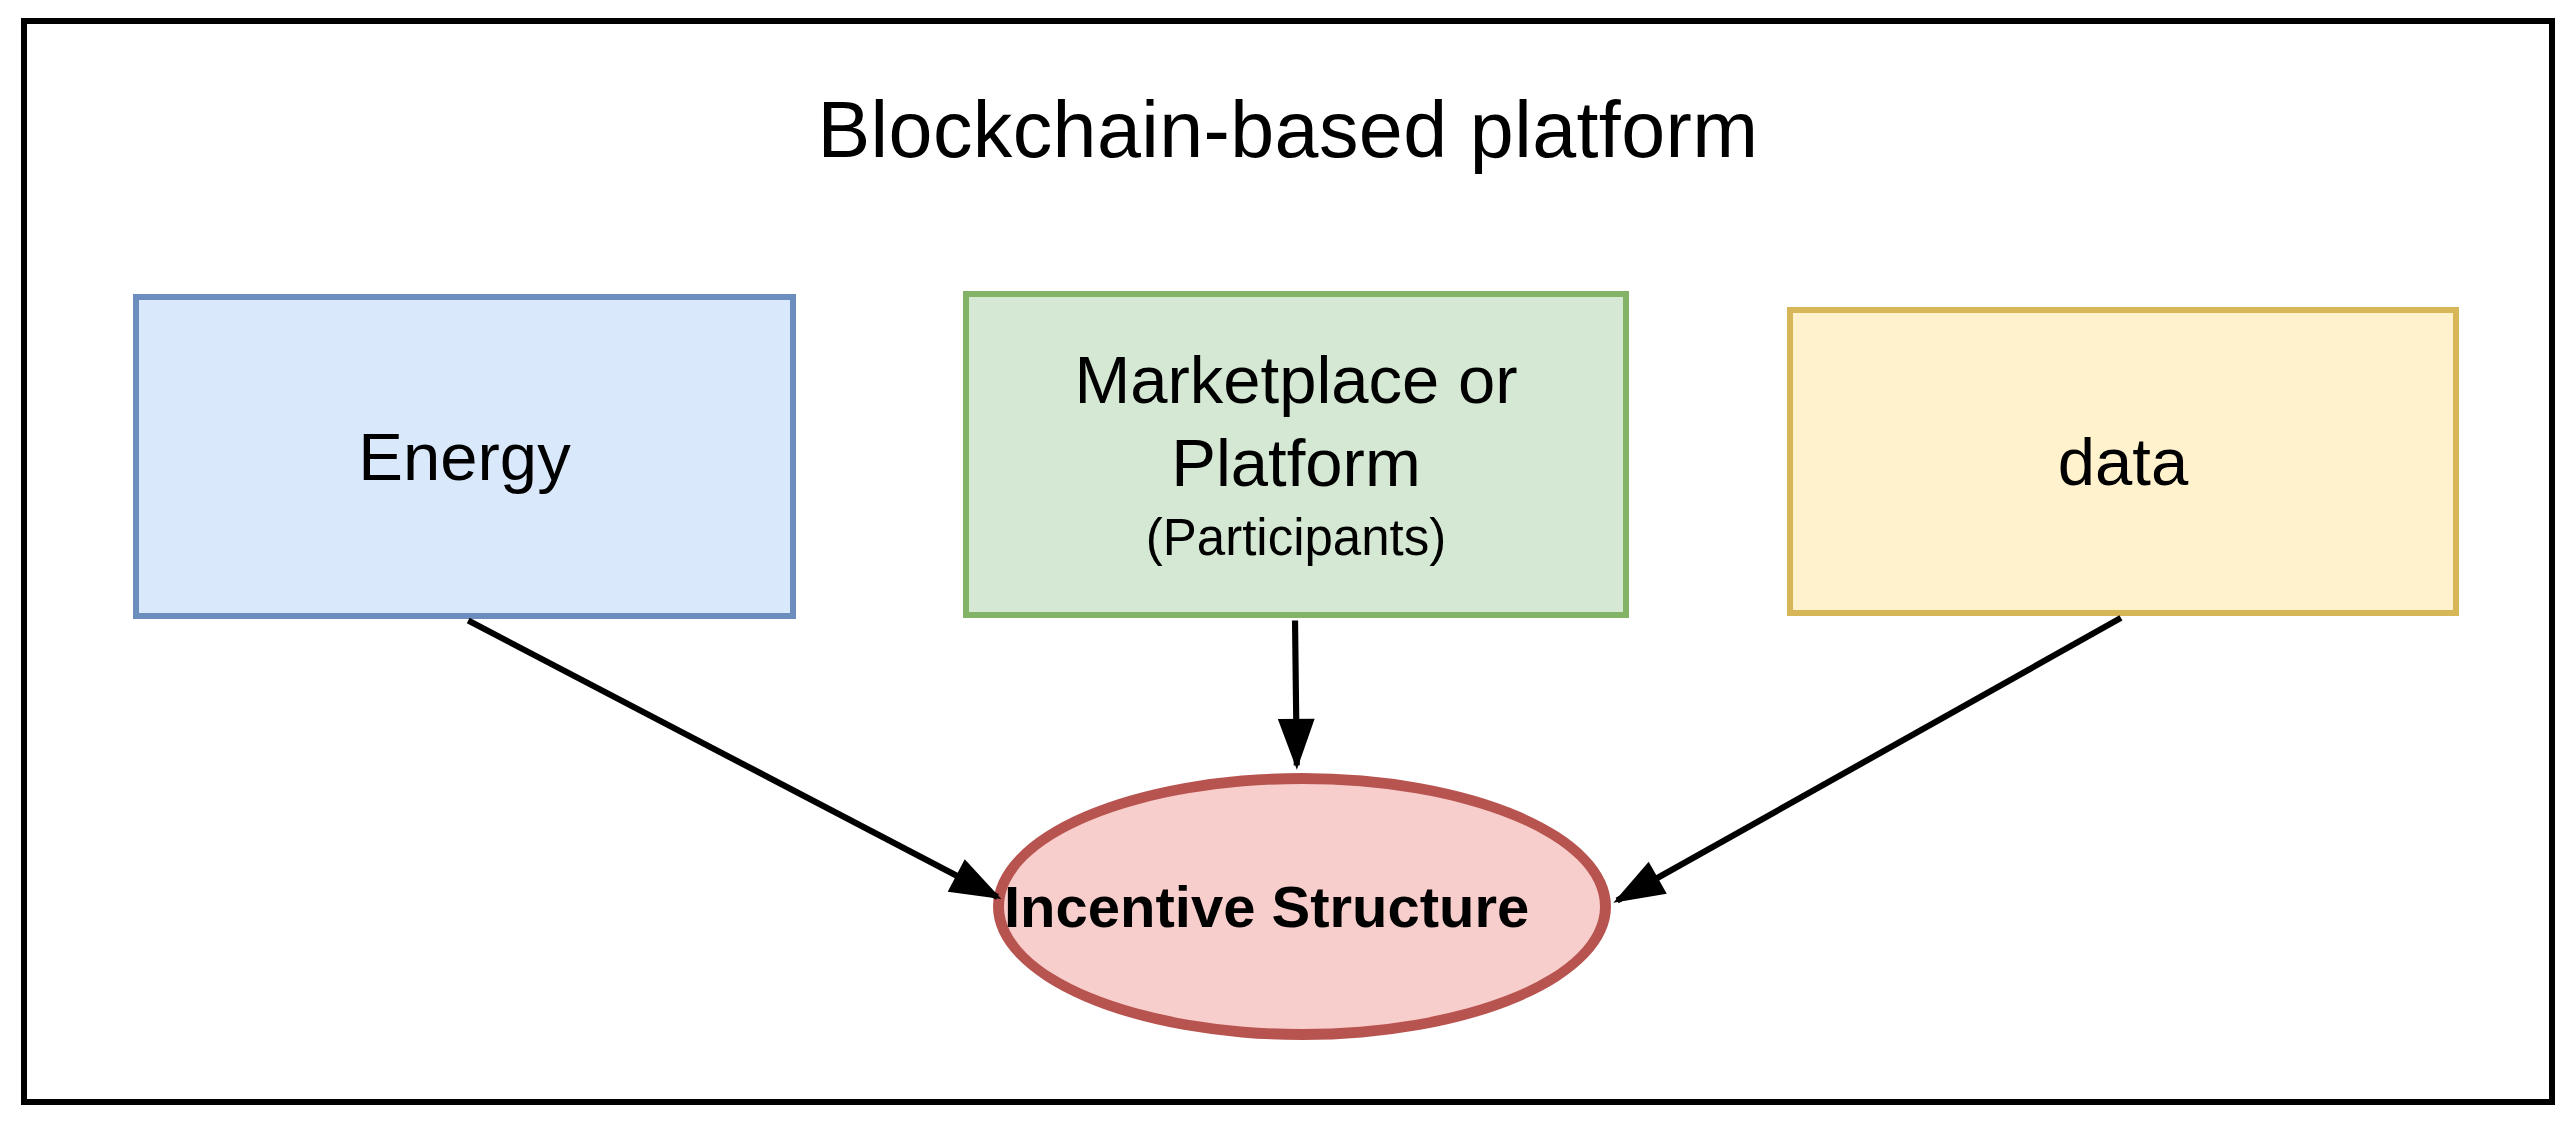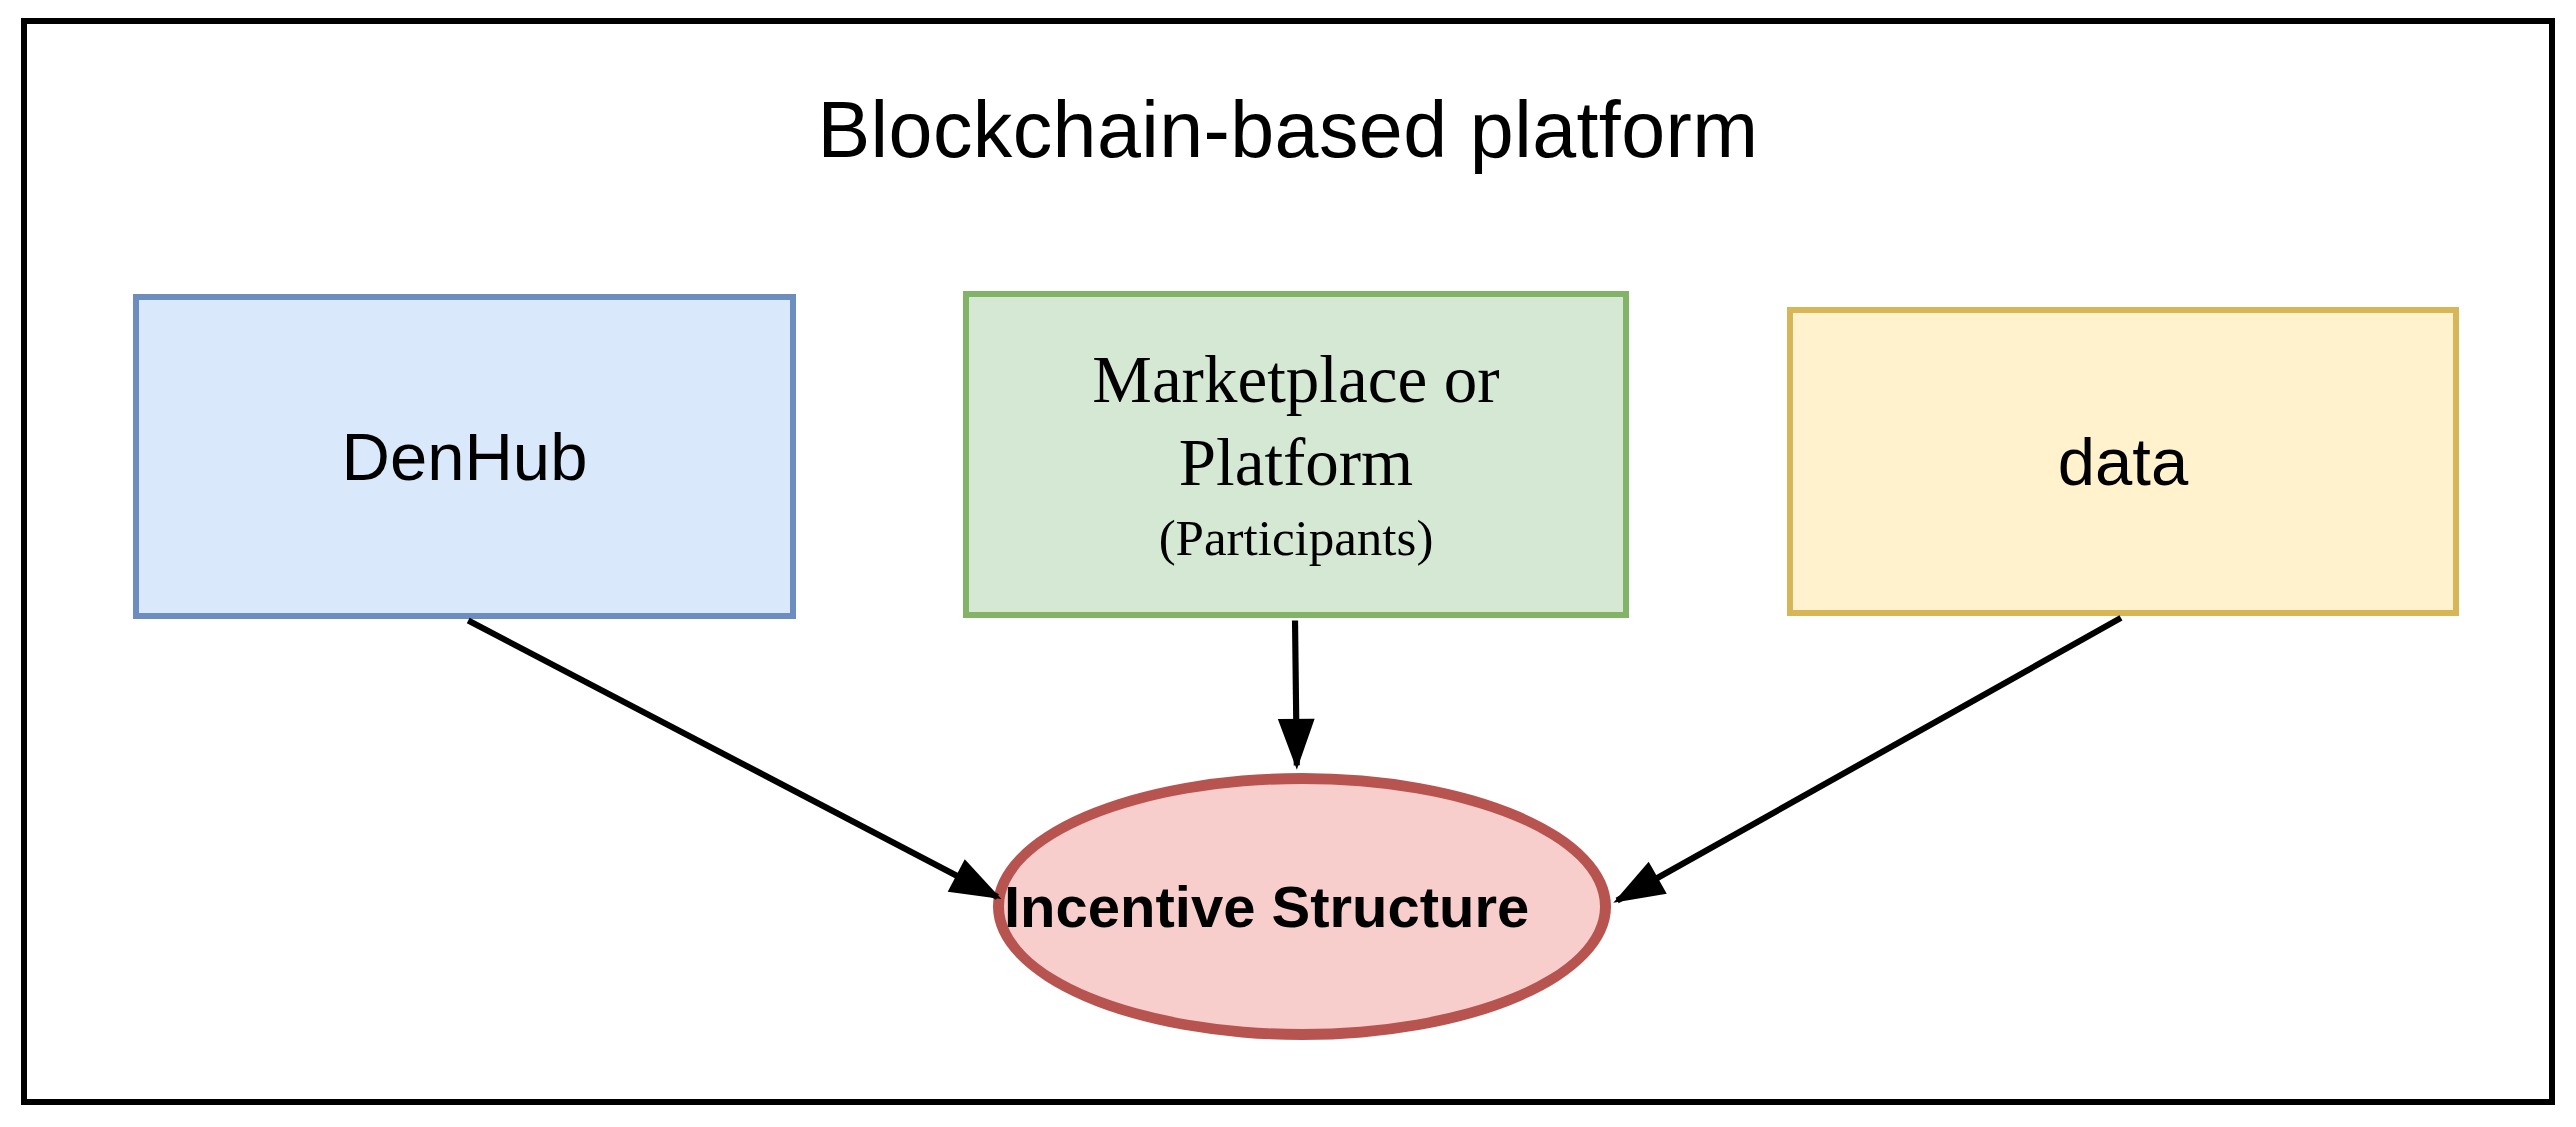--- a/index.html
+++ b/index.html
@@ -59,21 +59,20 @@
     left: 133px; top: 294px;
     width: 663px; height: 325px;
     background: var(--denhub-fill);
     border: 6.1px solid var(--denhub-border);
   }
   .box-marketplace {
     left: 963px; top: 291px;
     width: 666px; height: 327px;
     background: var(--marketplace-fill);
     border: 6.1px solid var(--marketplace-border);
-    font-family: Liberation Serif, serif;
   }
   .box-energy {
     left: 1787px; top: 307px;
     width: 672px; height: 309px;
     background: var(--energy-fill);
     border: 6.1px solid var(--energy-border);
   }
   .sublabel {
     font-size: 51px;
     line-height: 1.3;
@@ -109,21 +108,21 @@
 </head>
 <body>
 
 <div class="stage">
 
   <div class="frame"></div>
 
   <div class="title">Blockchain-based platform</div>
 
   <div class="node box-denhub">
-    <span>DenHub</span>
+    <span>Energy</span>
 
   </div>
 
   <div class="node box-marketplace">
     <span>Marketplace or</span>
     <span>Platform</span>
     <span class="sublabel">(Participants)</span>
   </div>
 
   <div class="node box-energy">

